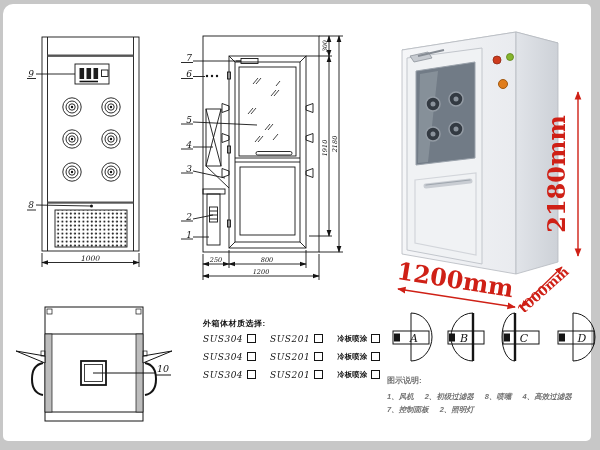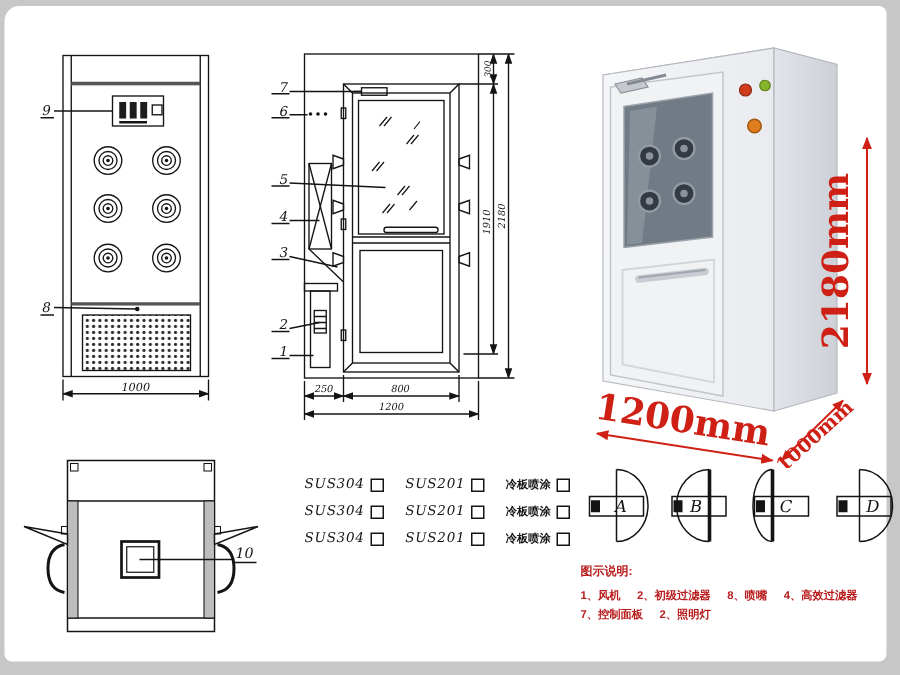--- a/index.html
+++ b/index.html
@@ -13,30 +13,30 @@
     background:#ffffff;border-radius:10px 5px 5px 5px;
   }
   .abs{position:absolute;}
   svg text{font-family:"DejaVu Serif",serif;}
   .dimnum{font-style:italic;fill:#141414;}
   .lblnum{font-style:italic;fill:#141414;}
   
   .materials{position:absolute;left:198px;top:314px;width:182px;color:#141414;}
   .mat-title{font-size:8px;font-weight:bold;margin:0 0 5px 2px;letter-spacing:0.5px;}
   .mat-section{margin-bottom:8px;}
-  .mat-row{display:flex;align-items:flex-end;margin:0 0 6px 2px;}
+  .mat-row{display:flex;align-items:flex-start;margin:0 0 6px 2px;}
   .sus{font-family:"DejaVu Serif",serif;font-style:italic;font-size:9px;letter-spacing:0.5px;}
   .zh-opt{font-size:7.5px;font-weight:bold;}
   .cb{display:inline-block;width:7px;height:7px;border:1.2px solid #141414;margin:0 14px 0 4px;background:#fff;}
   .cb:last-child{margin-right:0;}
   
-  .legend{position:absolute;left:384px;top:371px;width:206px;color:#b91c1c;}
+  .legend{position:absolute;left:384px;top:371px;width:206px;color:#737373;}
   .lg-title{font-size:8px;font-weight:bold;margin-bottom:4px;}
   .lg-row{font-size:7.5px;font-weight:bold;line-height:13px;white-space:nowrap;}
-  .lg-row span{margin-right:11px;}
+  .lg-row span{margin-right:11px;font-style:italic;}
   
   .door-styles{position:absolute;left:386px;top:306px;display:flex;gap:11px;}
 </style>
 </head>
 <body>
 
 <div class="page">
 
   <svg class="abs" style="left:20px;top:24px;" width="150" height="250" viewBox="0 0 150 250">
     <defs>
@@ -289,20 +289,21 @@
       <text x="177" y="162" transform="rotate(-90 177 162)" text-anchor="middle" font-size="24" font-weight="bold" fill="#cf2016">2180mm</text>
       <line x1="10" y1="277" x2="127" y2="295" stroke="#cf2016" stroke-width="1.4" marker-start="url(#aR)" marker-end="url(#aR)"></line>
       <text x="66" y="276" transform="rotate(9 66 276)" text-anchor="middle" font-size="24" font-weight="bold" fill="#cf2016">1200mm</text>
       <line x1="133" y1="295" x2="174" y2="255" stroke="#cf2016" stroke-width="1.3" marker-start="url(#aR)" marker-end="url(#aR)"></line>
       <text x="158" y="282" transform="rotate(-42 158 282)" text-anchor="middle" font-size="13" font-weight="bold" fill="#cf2016">1000mm</text>
     </g>
   </svg>
 
   <div class="materials">
     <div class="mat-section">
+      <div class="mat-title">外箱体材质选择:</div>
       <div class="mat-row">
         <span class="sus">SUS304</span>
           <span class="cb"></span>
         <span class="sus">SUS201</span>
           <span class="cb"></span>
         <span class="zh-opt">冷板喷涂</span>
           <span class="cb"></span>
       </div>
     </div>
     <div class="mat-section">

